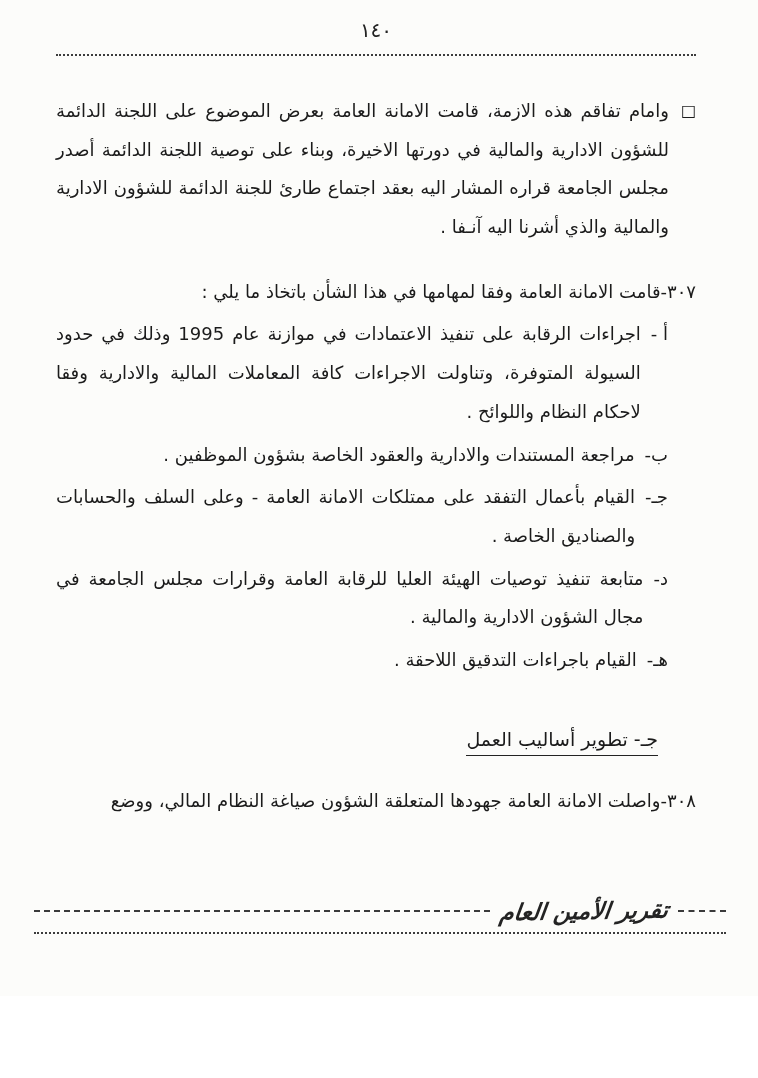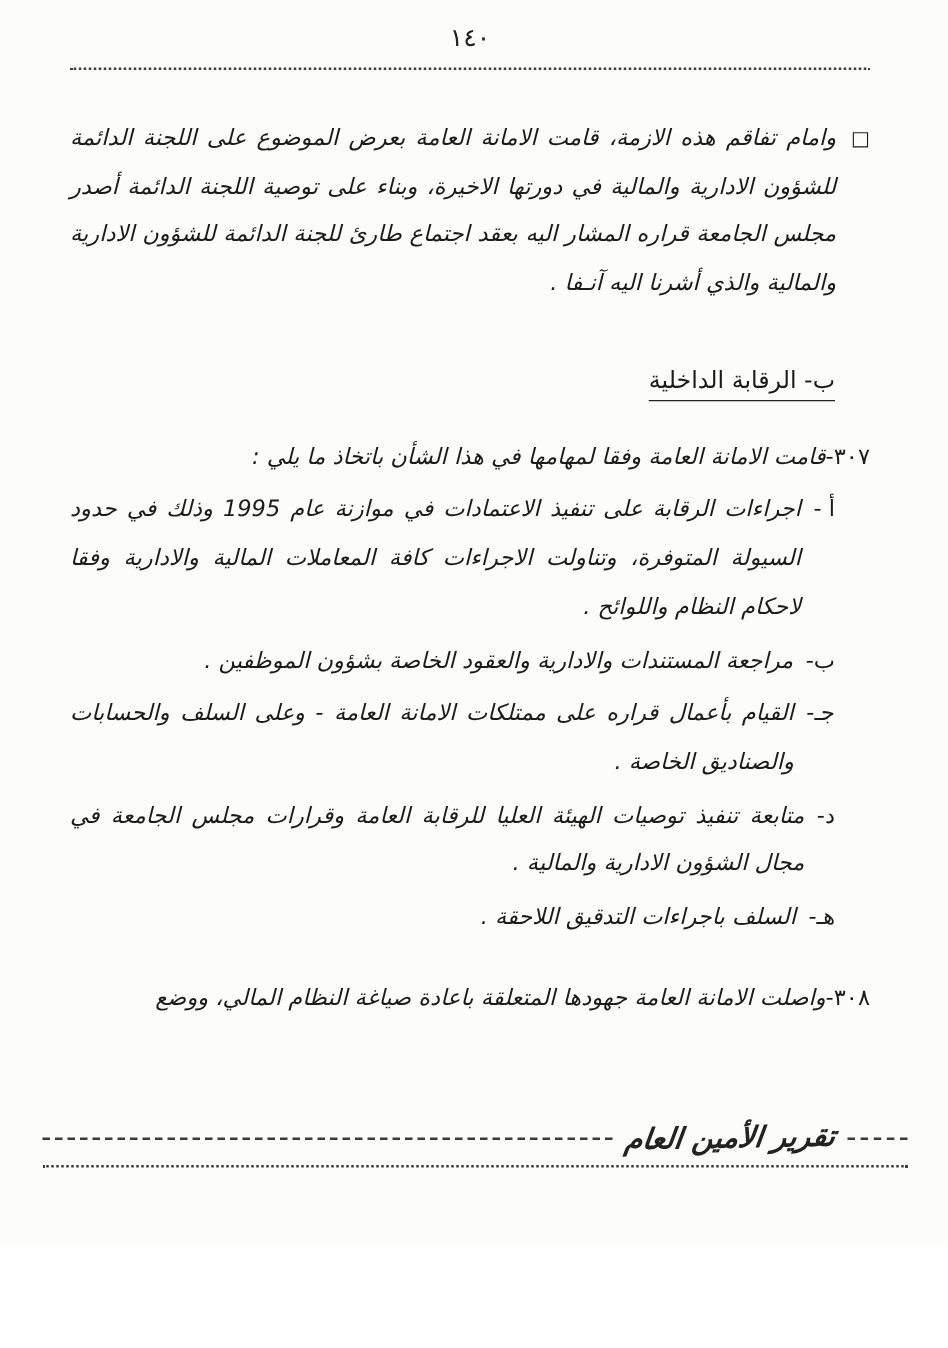--- a/index.html
+++ b/index.html
@@ -43,21 +43,20 @@
     font-size: 16px;
     line-height: 38px;
     margin-left: 12px;
     color: #1b1b1b;
   }
   .body-text {
     font-size: 18px;
     line-height: 2.15;
     text-align: justify;
     color: #1b1b1b;
-    font-style: italic;
   }
   .intro-text { flex: 1 1 auto; }
 
   .heading {
     margin-top: 46px;
     margin-right: 28px;
     font-size: 19px;
   }
   .heading-c { margin-top: 48px; margin-right: 38px; }
   .heading-text {
@@ -130,58 +129,58 @@
 
   <div class="page-number">١٤٠</div>
 
   <div class="rule-dotted top-rule"></div>
 
   <div class="intro">
     <span class="bullet">□</span>
     <div class="body-text intro-text">وامام تفاقم هذه الازمة، قامت الامانة العامة بعرض الموضوع على اللجنة الدائمة للشؤون الادارية والمالية في دورتها الاخيرة، وبناء على توصية اللجنة الدائمة أصدر مجلس الجامعة قراره المشار اليه بعقد اجتماع طارئ للجنة الدائمة للشؤون الادارية والمالية والذي أشرنا اليه آنـفا .</div>
   </div>
 
-  <div class="heading">
-    <span class="heading-text">ب- الرقابة الداخلية</span>
-  </div>
 
   <div class="numbered">
     <span class="num">٣٠٧-</span>
     <div class="body-text ntext">قامت الامانة العامة وفقا لمهامها في هذا الشأن باتخاذ ما يلي :</div>
   </div>
 
   <div class="subitem">
     <span class="slabel">أ -</span>
     <div class="body-text stext">اجراءات الرقابة على تنفيذ الاعتمادات في موازنة عام 1995 وذلك في حدود السيولة المتوفرة، وتناولت الاجراءات كافة المعاملات المالية والادارية وفقا لاحكام النظام واللوائح .</div>
   </div>
 
   <div class="subitem">
     <span class="slabel">ب-</span>
     <div class="body-text stext">مراجعة المستندات والادارية والعقود الخاصة بشؤون الموظفين .</div>
   </div>
 
   <div class="subitem">
     <span class="slabel">جـ-</span>
-    <div class="body-text stext">القيام بأعمال قراره على ممتلكات الامانة العامة - وعلى السلف والحسابات والصناديق الخاصة .</div>
+    <div class="body-text stext">القيام بأعمال التفقد على ممتلكات الامانة العامة - وعلى السلف والحسابات والصناديق الخاصة .</div>
   </div>
 
   <div class="subitem">
     <span class="slabel">د-</span>
     <div class="body-text stext">متابعة تنفيذ توصيات الهيئة العليا للرقابة العامة وقرارات مجلس الجامعة في مجال الشؤون الادارية والمالية .</div>
   </div>
 
   <div class="subitem">
     <span class="slabel">هـ-</span>
-    <div class="body-text stext">السلف باجراءات التدقيق اللاحقة .</div>
+    <div class="body-text stext">القيام باجراءات التدقيق اللاحقة .</div>
   </div>
 
+  <div class="heading heading-c">
+    <span class="heading-text">جـ- تطوير أساليب العمل</span>
+  </div>
 
   <div class="numbered">
     <span class="num">٣٠٨-</span>
-    <div class="body-text ntext">واصلت الامانة العامة جهودها المتعلقة باعادة صياغة النظام المالي، ووضع</div>
+    <div class="body-text ntext">واصلت الامانة العامة جهودها المتعلقة الشؤون صياغة النظام المالي، ووضع</div>
   </div>
 
   <div class="footer">
     <div class="footer-line-row">
       <span class="dash short"></span>
       <span class="signature">تقرير الأمين العام</span>
       <span class="dash long"></span>
     </div>
     <div class="rule-dotted bottom-rule"></div>
   </div>

